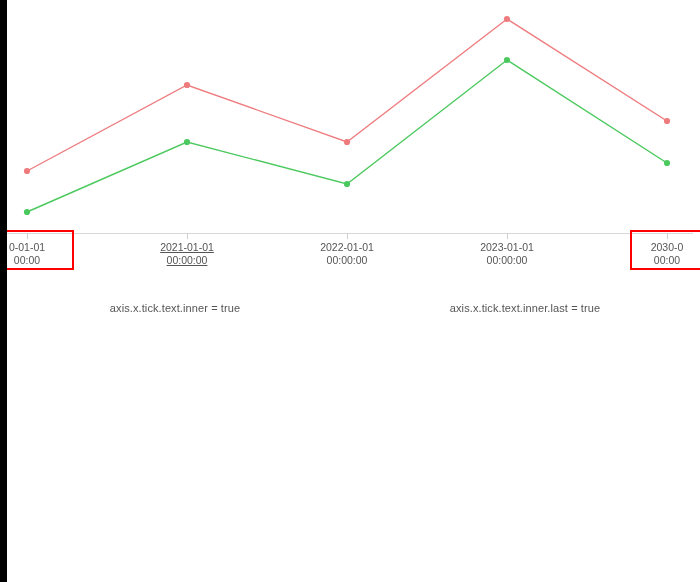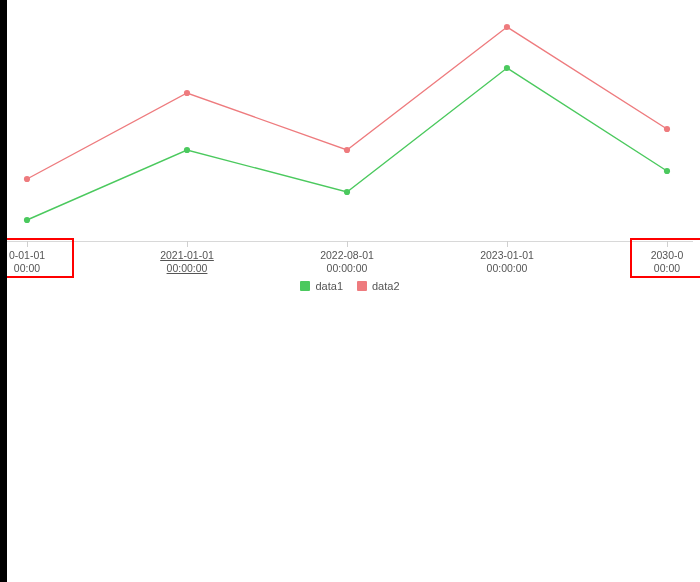--- a/index.html
+++ b/index.html
@@ -54,21 +54,21 @@
   .hl-box {
     position: absolute; border: 2px solid #ff0000; z-index: 30;
     pointer-events: none;
   }
 </style>
 </head>
 <body>
 
 <div id="root">
 
-  <div class="chart" id="chart-top" style="left:0px; top:16px; width:700px; height:285px;">
+  <div class="chart" id="chart-top" style="left:0px; top:8px; width:700px; height:285px;">
 
     <div class="chart-title" style="top:4px;"></div>
 
     <div class="plot">
       <svg width="700" height="285" viewBox="0 0 700 285" aria-hidden="true">
 
         <polyline fill="none" stroke="#ee7b7e" stroke-width="1.4" points="27,163 187,77 347,134 507,11 667,113"></polyline>
 
         <polyline fill="none" stroke="#4bc95e" stroke-width="1.4" points="27,204 187,134 347,176 507,52 667,155"></polyline>
 
@@ -96,50 +96,41 @@
     <div class="tick-labels" style="left:0; top:233px; width:700px; height:30px;">
       <div class="tick-label" style="left:-33px; top:0; width:120px;">
         <span>0-01-01</span>
         <span class="l2">00:00</span>
       </div>
       <div class="tick-label" style="left:127px; top:0; width:120px;text-decoration:underline;">
         <span>2021-01-01</span>
         <span class="l2">00:00:00</span>
       </div>
       <div class="tick-label" style="left:287px; top:0; width:120px;">
-        <span>2022-08-01</span>
+        <span>2022-01-01</span>
         <span class="l2">00:00:00</span>
       </div>
       <div class="tick-label" style="left:447px; top:0; width:120px;">
         <span>2023-01-01</span>
         <span class="l2">00:00:00</span>
       </div>
       <div class="tick-label" style="left:607px; top:0; width:120px;">
         <span>2030-0</span>
         <span class="l2">00:00</span>
       </div>
     </div>
 
-    <div class="legend" style="top:264px;">
-      <span class="item">
-        <span class="swatch" style="background:#4bc95e"></span>
-        <span>data1</span>
-      </span>
-      <span class="item">
-        <span class="swatch" style="background:#ee7b7e"></span>
-        <span>data2</span>
-      </span>
-    </div>
 
     <div class="hl-box" style="left:-6px; top:222px; width:80px; height:40px;"></div>
     <div class="hl-box" style="left:630px; top:222px; width:76px; height:40px;"></div>
   </div>
 
   <div class="chart" id="chart-bottom-left" style="left:0px; top:290px; width:350px; height:292px;">
 
+    <div class="chart-title" style="top:12px;">axis.x.tick.text.inner = true</div>
 
     <div class="plot">
       <svg width="350" height="292" viewBox="0 0 350 292" aria-hidden="true">
         <polyline fill="none" stroke="#ee7b7e" stroke-width="1.4" points="24,471 105,395 186,446 266,337 344,427"></polyline>
         <polyline fill="none" stroke="#4bc95e" stroke-width="1.4" points="24,507 105,446 186,482 266,373 344,463"></polyline>
         <circle cx="24" cy="471" r="3.1" fill="#ee7b7e"></circle>
         <circle cx="105" cy="395" r="3.1" fill="#ee7b7e"></circle>
         <circle cx="186" cy="446" r="3.1" fill="#ee7b7e"></circle>
         <circle cx="266" cy="337" r="3.1" fill="#ee7b7e"></circle>
         <circle cx="344" cy="427" r="3.1" fill="#ee7b7e"></circle>
@@ -148,20 +139,21 @@
         <circle cx="186" cy="482" r="3.1" fill="#4bc95e"></circle>
         <circle cx="266" cy="373" r="3.1" fill="#4bc95e"></circle>
         <circle cx="344" cy="463" r="3.1" fill="#4bc95e"></circle>
       </svg>
     </div>
 
   </div>
 
   <div class="chart" id="chart-bottom-right" style="left:350px; top:290px; width:350px; height:292px;">
 
+    <div class="chart-title" style="top:12px;">axis.x.tick.text.inner.last = true</div>
 
     <div class="plot">
       <svg width="350" height="292" viewBox="0 0 350 292" aria-hidden="true">
         <polyline fill="none" stroke="#ee7b7e" stroke-width="1.4" points="16,471 96,395 173,446 255,337 335,427"></polyline>
         <polyline fill="none" stroke="#4bc95e" stroke-width="1.4" points="16,507 96,446 173,482 255,373 335,463"></polyline>
         <circle cx="16" cy="471" r="3.1" fill="#ee7b7e"></circle>
         <circle cx="96" cy="395" r="3.1" fill="#ee7b7e"></circle>
         <circle cx="173" cy="446" r="3.1" fill="#ee7b7e"></circle>
         <circle cx="255" cy="337" r="3.1" fill="#ee7b7e"></circle>
         <circle cx="335" cy="427" r="3.1" fill="#ee7b7e"></circle>

